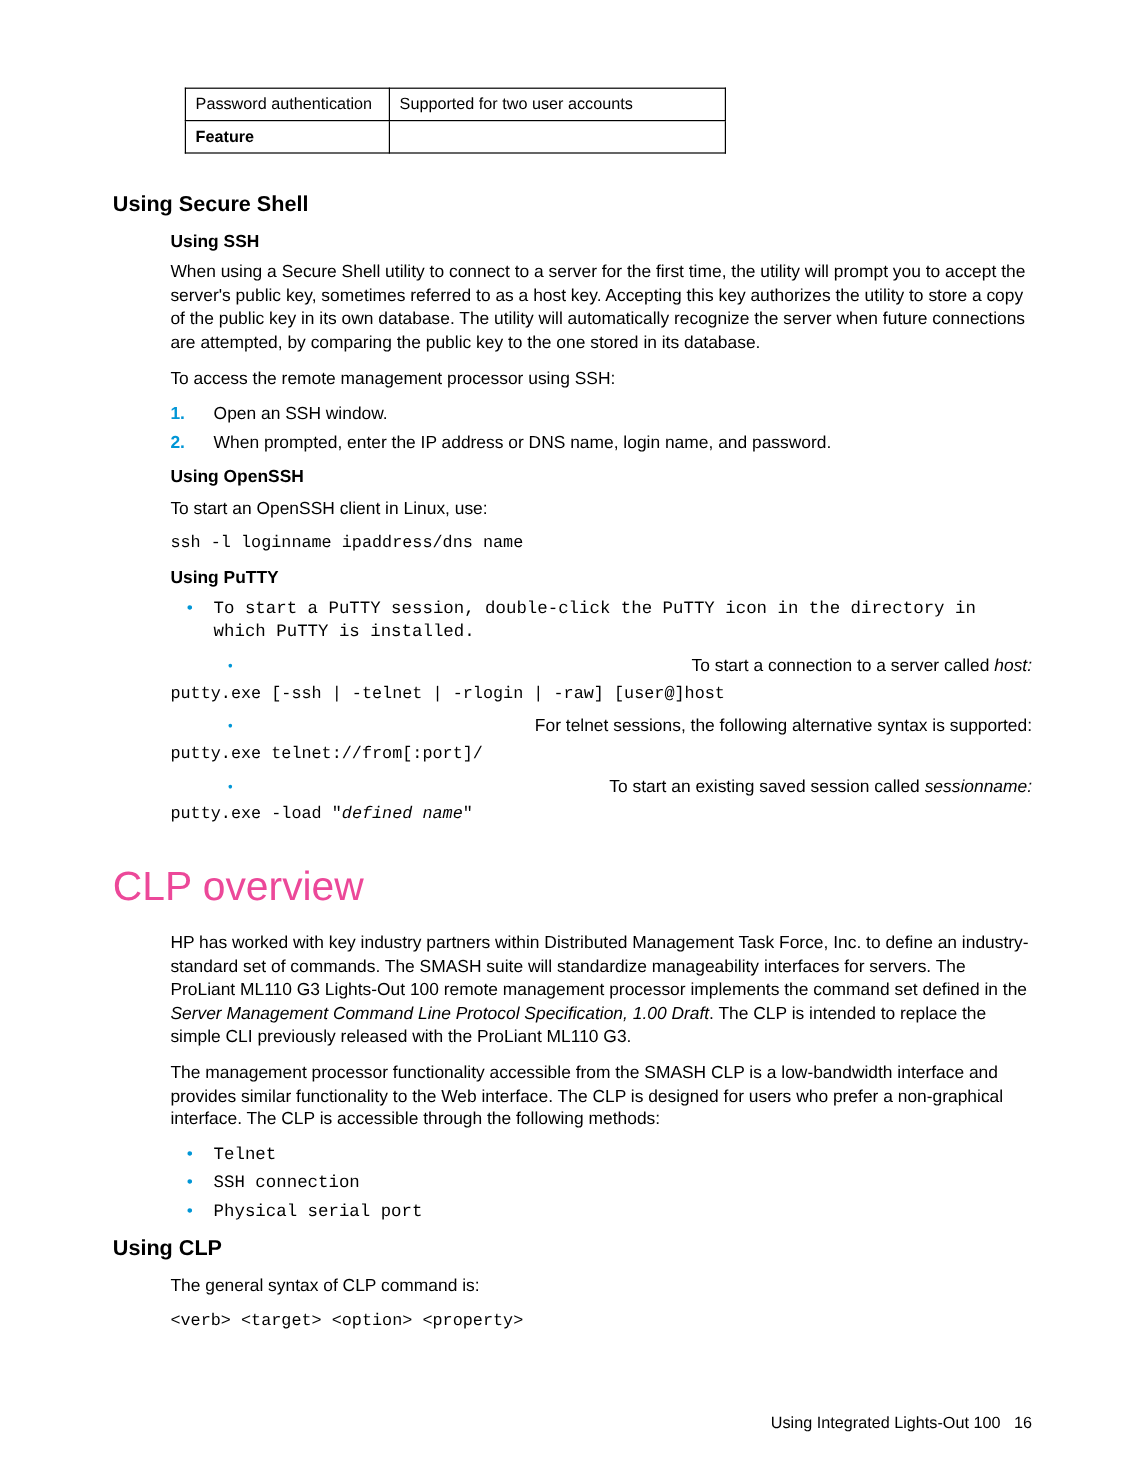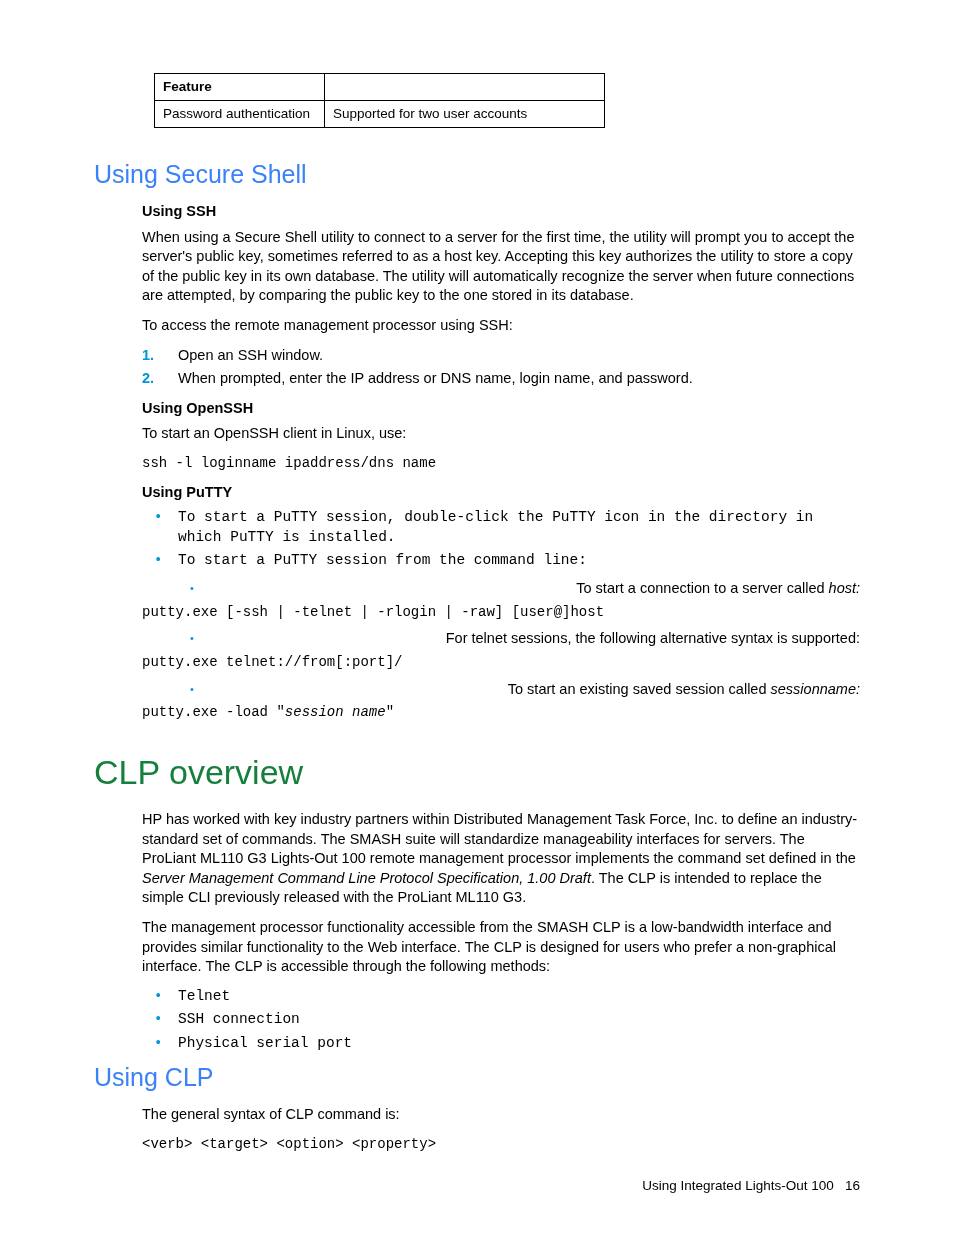--- a/index.html
+++ b/index.html
@@ -21,27 +21,27 @@
   }
   .feature-table td {
     border: 1px solid #000;
     padding: 4px 8px;
     vertical-align: top;
     font-size: 13.5px;
   }
   .feature-table .hcell { font-weight: bold; width: 170px; }
   .feature-table .vcell { width: 280px; }
   h2.section {
-    color: #3b82f6;
-    font-weight: 400;
-    font-size: 25px;
+    color: #000000;
+    font-weight: 700;
+    font-size: 18px;
     margin: 6px 0 10px 0;
   }
   h1.big {
-    color: #15803d;
+    color: #ec4899;
     font-weight: 300;
     font-size: 34px;
     margin: 28px 0 14px 0;
   }
   .content { margin-left: 48px; }
   .sub { font-weight: bold; font-size: 14.5px; margin: 10px 0 6px 0; }
   p { margin: 6px 0 10px 0; }
   ol.numlist { list-style: none; margin: 6px 0 10px 0; }
   ol.numlist li { margin: 4px 0 4px 0; padding-left: 36px; position: relative; }
   ol.numlist li .num { position: absolute; left: 0; font-weight: bold; color: #0096d6; }
@@ -64,26 +64,26 @@
     right: 94px;
     font-size: 13.5px;
   }
 </style>
 </head>
 <body>
 
 <table class="feature-table">
   <tbody>
       <tr>
+    <td>Password authentication</td>
+    <td>Supported for two user accounts</td>
+  </tr>
+  <tr>
     <td class="hcell">Feature</td>
     <td class="vcell"></td>
-  </tr>
-  <tr>
-    <td>Password authentication</td>
-    <td>Supported for two user accounts</td>
   </tr>
 </tbody>
   </table>
 
 <h2 class="section">Using Secure Shell</h2>
 <div class="content">
   <div class="sub">Using SSH</div>
   <p>When using a Secure Shell utility to connect to a server for the first time, the utility will prompt you to accept the server's public key, sometimes referred to as a host key. Accepting this key authorizes the utility to store a copy of the public key in its own database. The utility will automatically recognize the server when future connections are attempted, by comparing the public key to the one stored in its database.</p>
   <p>To access the remote management processor using SSH:</p>
   <ol class="numlist">
@@ -91,34 +91,33 @@
     <li><span class="num">2.</span><span>When prompted, enter the IP address or DNS name, login name, and password.</span></li>
   </ol>
 
   <div class="sub">Using OpenSSH</div>
   <p>To start an OpenSSH client in Linux, use:</p>
   <div class="mono">ssh -l loginname ipaddress/dns name</div>
 
   <div class="sub">Using PuTTY</div>
   <ul class="bullets">
     <li>To start a PuTTY session, double-click the PuTTY icon in the directory in which PuTTY is installed.</li>
-    <li>To start a PuTTY session from the command line:</li>
   </ul>
   <ul class="sub-bullets">
     <li><span>To start a connection to a server called </span><span class="ital">host:</span></li>
   </ul>
   <div class="mono">putty.exe [-ssh | -telnet | -rlogin | -raw] [user@]host</div>
   <ul class="sub-bullets">
     <li>For telnet sessions, the following alternative syntax is supported:</li>
   </ul>
   <div class="mono">putty.exe telnet://from[:port]/</div>
   <ul class="sub-bullets">
     <li><span>To start an existing saved session called </span><span class="ital">sessionname:</span></li>
   </ul>
-  <div class="mono"><span>putty.exe -load "</span><span class="ital">session name</span><span>"</span></div>
+  <div class="mono"><span>putty.exe -load "</span><span class="ital">defined name</span><span>"</span></div>
 </div>
 
 <h1 class="big">CLP overview</h1>
 <div class="content">
   <p><span>HP has worked with key industry partners within Distributed Management Task Force, Inc. to define an industry-standard set of commands. The SMASH suite will standardize manageability interfaces for servers. The ProLiant ML110 G3 Lights-Out 100 remote management processor implements the command set defined in the </span><span class="ital">Server Management Command Line Protocol Specification, 1.00 Draft</span><span>. The CLP is intended to replace the simple CLI previously released with the ProLiant ML110 G3.</span></p>
   <p>The management processor functionality accessible from the SMASH CLP is a low-bandwidth interface and provides similar functionality to the Web interface. The CLP is designed for users who prefer a non-graphical interface. The CLP is accessible through the following methods:</p>
   <ul class="bullets">
     <li>Telnet</li>
     <li>SSH connection</li>
     <li>Physical serial port</li>

